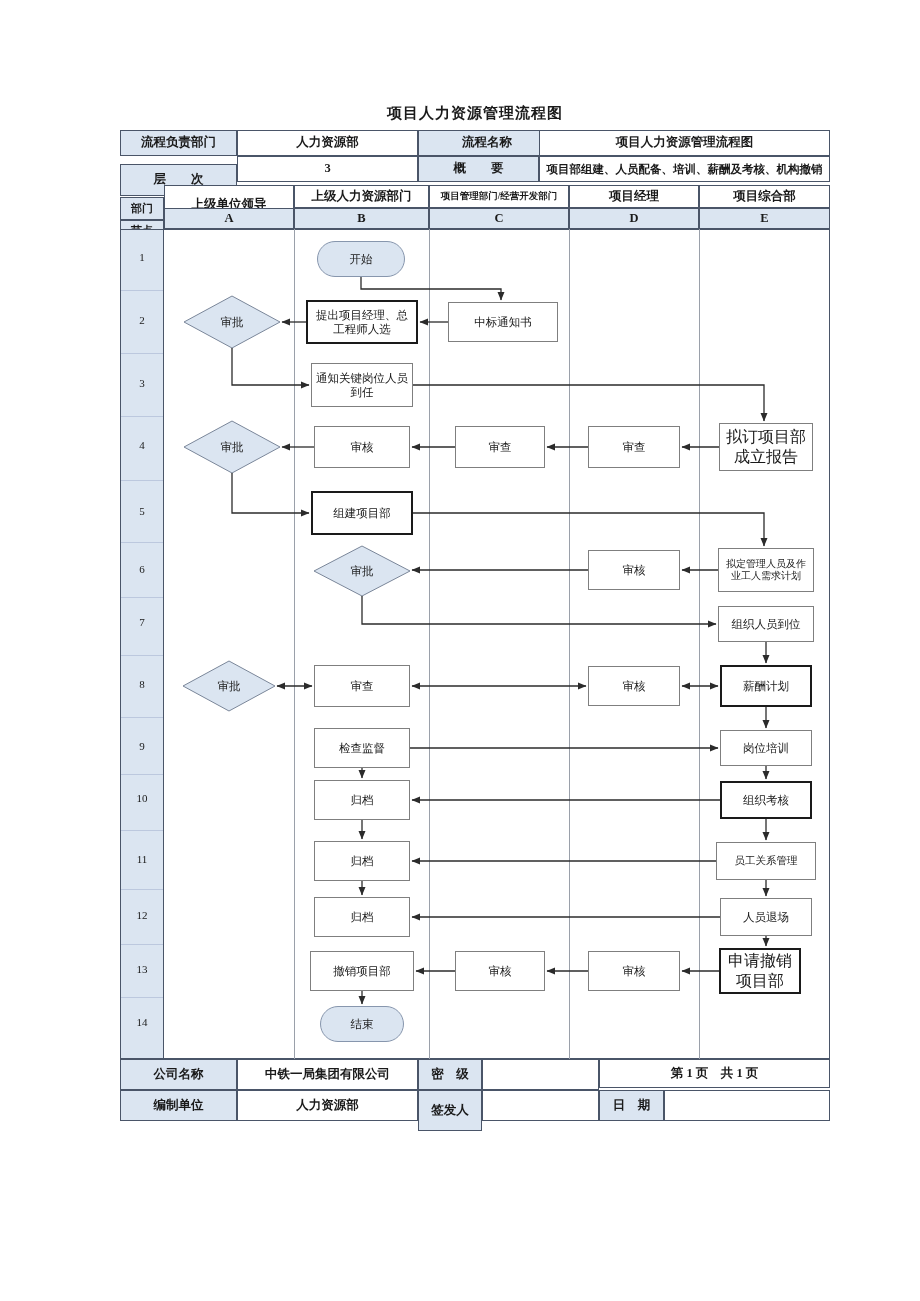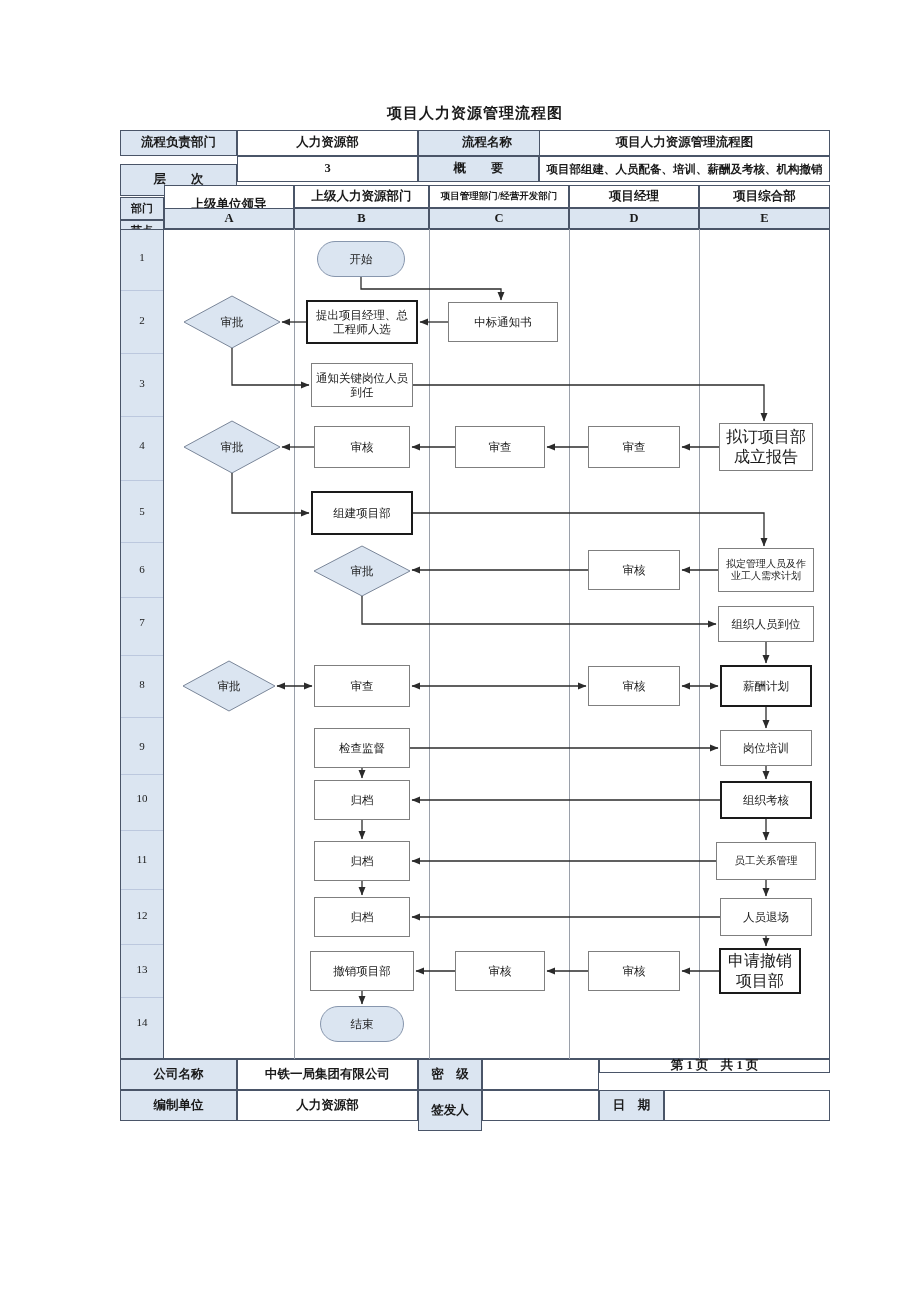--- a/index.html
+++ b/index.html
@@ -185,19 +185,19 @@
 <div class="nd bx" style="left:310px;top:951px;width:104px;height:40px">撤销项目部</div>
 <div class="nd bx" style="left:455px;top:951px;width:90px;height:40px">审核</div>
 <div class="nd bx" style="left:588px;top:951px;width:92px;height:40px">审核</div>
 <div class="nd bx bd f11" style="left:719px;top:948px;width:82px;height:46px">申请撤销项目部</div>
 <div class="nd pill" style="left:320px;top:1006px;width:84px;height:36px">结束</div>
 
 <div class="abs cell shade" style="left:120px;top:1059px;width:117px;height:31px">公司名称</div>
 <div class="abs cell" style="left:237px;top:1059px;width:181px;height:31px">中铁一局集团有限公司</div>
 <div class="abs cell shade" style="left:418px;top:1059px;width:64px;height:31px">密　级</div>
 <div class="abs cell" style="left:482px;top:1059px;width:117px;height:31px"></div>
-<div class="abs cell" style="left:599px;top:1059px;width:231px;height:14px">第 1 页　共 1 页</div>
+<div class="abs cell" style="left:599px;top:1059px;width:231px;height:29px">第 1 页　共 1 页</div>
 <div class="abs cell shade" style="left:120px;top:1090px;width:117px;height:31px">编制单位</div>
 <div class="abs cell" style="left:237px;top:1090px;width:181px;height:31px">人力资源部</div>
 <div class="abs cell shade" style="left:418px;top:1090px;width:64px;height:41px">签发人</div>
 <div class="abs cell" style="left:482px;top:1090px;width:117px;height:31px"></div>
 <div class="abs cell shade" style="left:599px;top:1090px;width:65px;height:31px">日　期</div>
 <div class="abs cell" style="left:664px;top:1090px;width:166px;height:31px"></div>
 
 </body></html>

